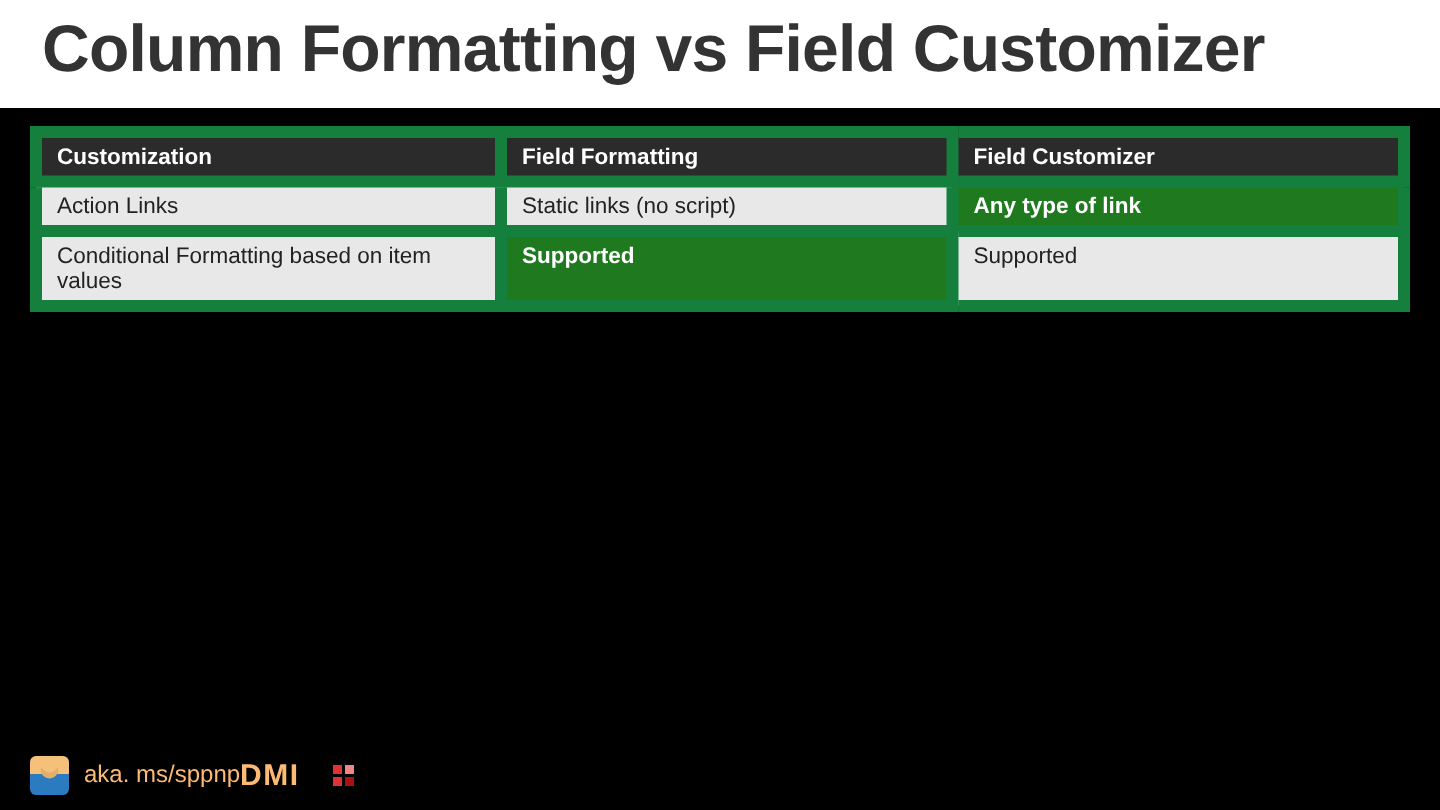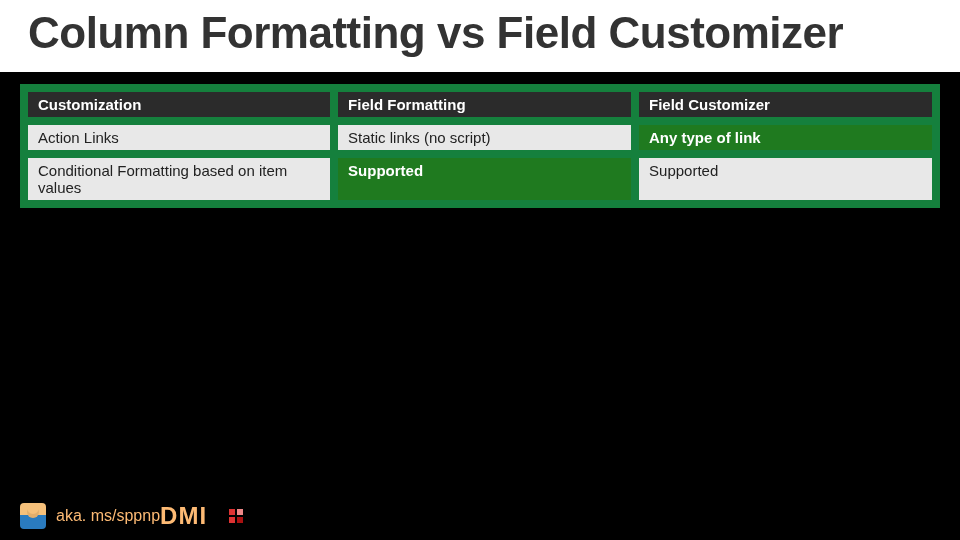--- a/index.html
+++ b/index.html
@@ -79,21 +79,21 @@
     content:"";
     position:absolute;
     top:3px; left:7px;
     width:12px; height:12px;
     border-radius:50%;
     background:#f5c07a;
     box-shadow: inset 0 -4px 0 0 #6b3a1a22;
   }
   .brand {
     font-weight: 700;
-    font-size: 24px;
+    font-size: 20px;
     letter-spacing: 1px;
     display:flex;
     align-items:center;
     gap:22px;
   }
   .brand-dots {
     display:inline-grid;
     grid-template-columns: 6px 6px;
     grid-template-rows: 6px 6px;
     gap:2px;

